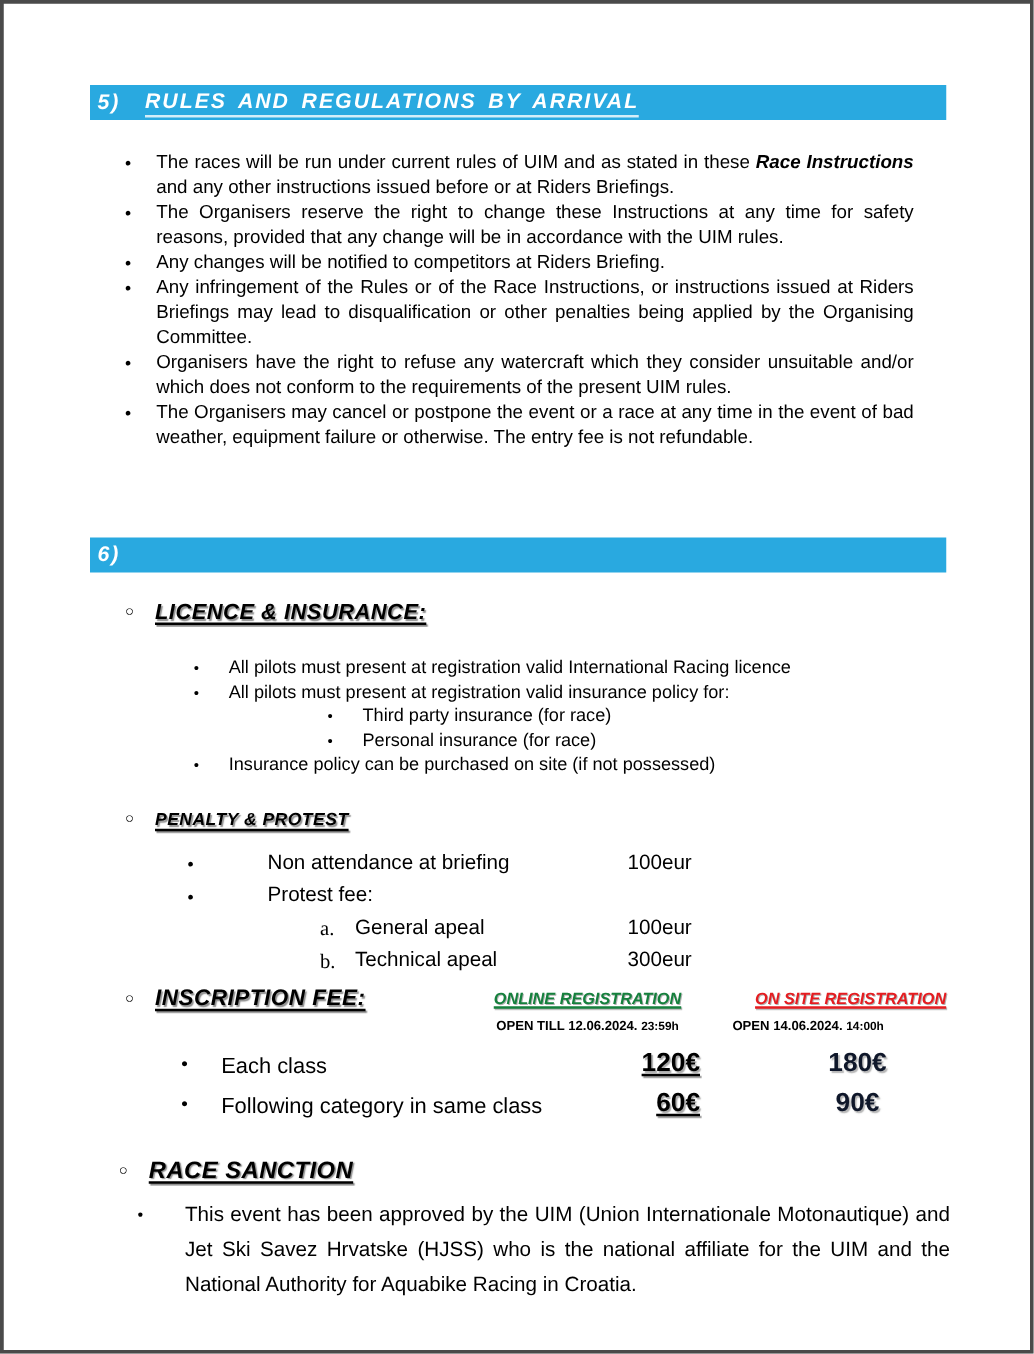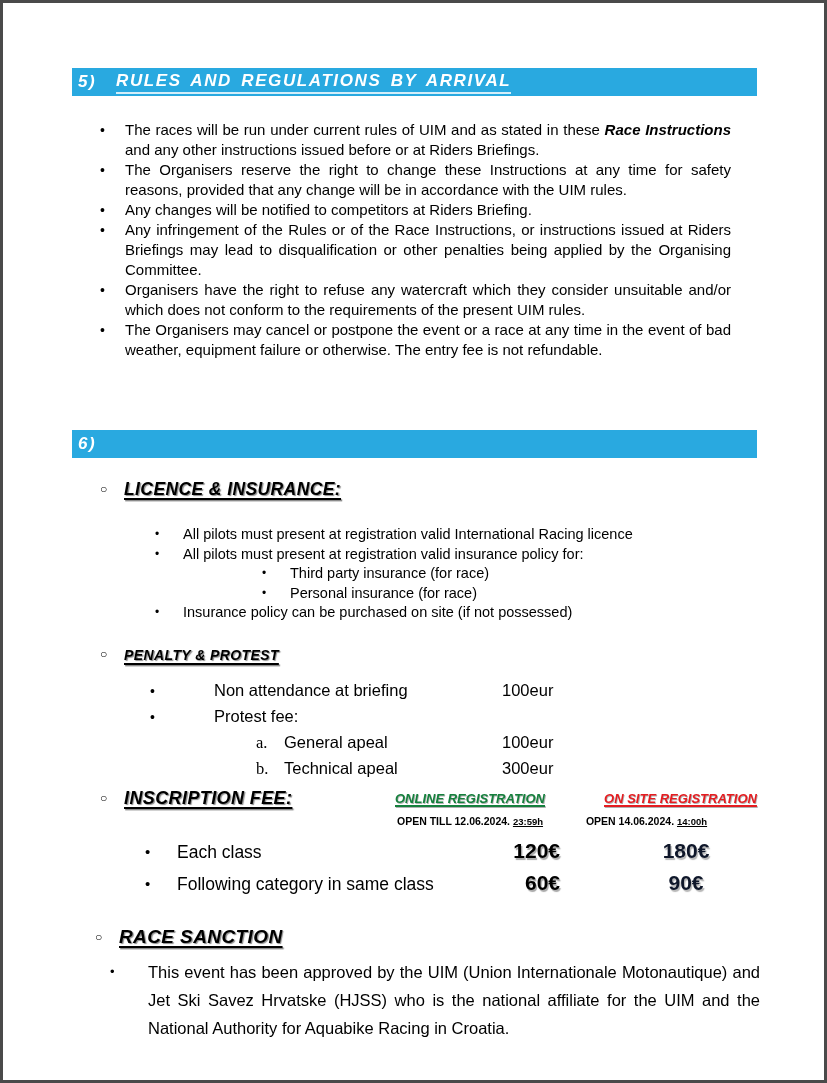--- a/index.html
+++ b/index.html
@@ -61,29 +61,29 @@
   .fee-col-title {
     position:absolute; font-size:13px; font-weight:bold; font-style:italic;
     text-decoration:underline; text-decoration-thickness:1.5px; text-underline-offset:2px;
     text-align:center; text-shadow:0.8px 1px 0.5px rgba(0,0,0,0.3);
   }
   .fee-col-title.online { left:383px; width:168px; color:#15803d; top:3px; }
   .fee-col-title.onsite { left:595px; width:165px; color:#E51C20; top:3px; }
   .fee-sub { position:absolute; font-size:10.5px; font-weight:bold; text-align:center; }
   .fee-sub.online { left:383px; width:168px; top:0; }
   .fee-sub.onsite { left:561px; width:165px; top:0; }
-  .fee-sub .tm { font-size:9.5px;text-decoration:underline; }
+  .fee-sub .tm { font-size:9.5px; }
   .fee-row { position:absolute; left:0; width:780px; height:28px; font-size:17.5px; }
   .fee-row .bullet { position:absolute; left:142px; font-size:15px; top:1px; }
   .fee-row .lbl { position:absolute; left:174px; }
   .fee-price {
     position:absolute; font-size:21px; font-weight:bold; top:-3px;
     text-shadow:1.3px 1.6px 1px rgba(0,0,0,0.35);
   }
-  .fee-price.online { left:440px; width:117px; text-align:right; }
+  .fee-price.online { left:440px; width:117px; text-align:right;text-decoration:underline; }
   .fee-price.onsite { left:613px; width:140px; text-align:center; color:#0f172a;
     text-shadow:1.3px 1.6px 1px rgba(120,120,120,0.55); }
 
   
   .sanction-para { position:absolute; left:107px; width:650px; display:flex;
     font-size:16.5px; line-height:28px; }
   .sanction-para .marker { width:38px; flex:none; font-size:13px; }
   .sanction-para .btxt { flex:1; text-align:justify; }
 </style>
 </head>

